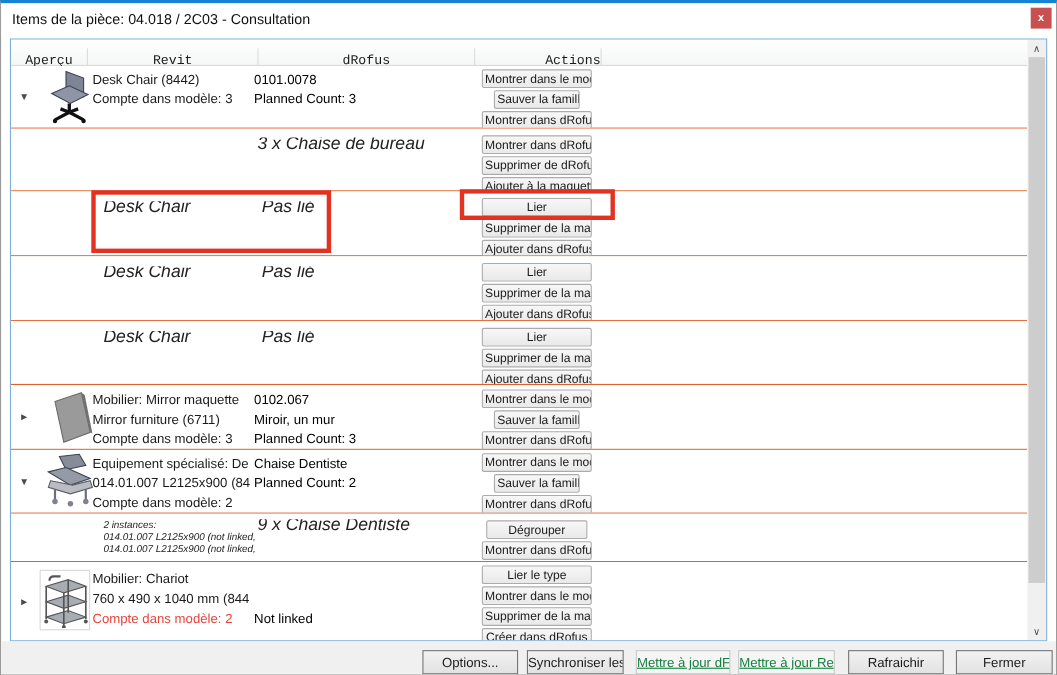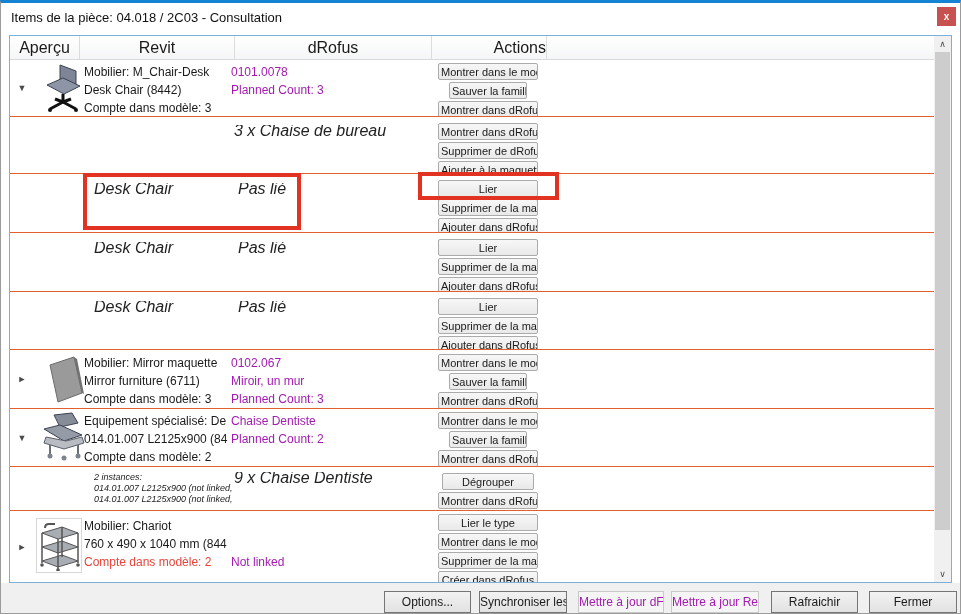--- a/index.html
+++ b/index.html
@@ -20,33 +20,33 @@
   .panel {
     position:absolute; left:8px; top:32px; width:943px; height:548px;
     background:#fff; border:1px solid #7db0d8; overflow:hidden;
   }
   .panel-content { position:absolute; left:0; top:0; width:924px; height:546px; overflow:hidden; }
   
   .lv-header {
     position:relative; height:24px; width:100%;
     background:linear-gradient(#ffffff,#f5f6f7); border-bottom:1px solid #dadada;
   }
-  .hcell { position:absolute; top:0; height:24px; line-height:23px; text-align:center;
-    font-size:16px; color:#1a1a1a; border-right:1px solid #dcdcdc; }
+  .hcell { position:absolute; top:8px; height:24px; line-height:23px; text-align:center;
+    font-size:12px; color:#1a1a1a; border-right:1px solid #dcdcdc;font-family:Liberation Mono, monospace; }
   .hc0 { left:0;   width:70px;  }
   .hc1 { left:70px;  width:155px; }
   .hc2 { left:225px; width:197px; }
   .hc3 { left:422px; width:115px;text-align:right; }
   
   .row { position:relative; width:100%; border-bottom:1px solid #e2602c; background:#fff; overflow:hidden; }
   .exp { position:absolute; left:5px; width:14px; text-align:center; color:#4a4a4a;
     font-size:9px; top:50%; transform:translateY(-50%); cursor:pointer; }
   .iconbox { position:absolute; }
   .revit  { position:absolute; left:74px;  width:148px; font-size:12px; line-height:18px; color:#1a1a1a; white-space:nowrap; overflow:hidden; }
-  .drofus { position:absolute; left:221px; width:202px; font-size:12px; line-height:18px; color:#a21caf; white-space:nowrap; overflow:hidden; }
+  .drofus { position:absolute; left:221px; width:202px; font-size:12px; line-height:18px; color:#000000; white-space:nowrap; overflow:hidden; }
   .note   { font-style:italic; font-size:16px; line-height:12px; color:#222; }
   .tiny   { font-style:italic; font-size:9px;  line-height:11px; color:#222; }
   .red-text { color:#e8443b; }
   .actions { position:absolute; left:428px; width:100px; display:flex; flex-direction:column; align-items:center; gap:2px; }
   .abtn {
     width:100px; height:17px; line-height:14px; font-size:11px; color:#1a1a1a;
     background:linear-gradient(#f7f7f7,#e9e9e9); border:1px solid #ababab; border-radius:2px;
     text-align:center; white-space:nowrap; overflow:hidden; padding:0 2px; cursor:pointer;
     font-family:"Liberation Sans", sans-serif;
   }
@@ -58,21 +58,21 @@
   .sb-up { top:0; } .sb-down { bottom:0; }
   .sb-thumb { position:absolute; left:1px; top:16px; width:15px; height:478px; background:#cdcdcd; cursor:pointer; }
   
   .footer { position:absolute; left:0; top:580px; width:100%; height:34px; background:#f0f0f0; }
   .fbtn {
     position:absolute; top:8px; height:22px; font-size:12px; color:#1a1a1a;
     background:linear-gradient(#f2f2f2,#e2e2e2); border:1px solid #757575;
     text-align:center; line-height:20px; white-space:nowrap; overflow:hidden; cursor:pointer;
     font-family:"Liberation Sans", sans-serif;
   }
-  .fbtn.disabled { background:#f5f5f5; border-color:#c9c9c9; color:#a21caf; cursor:default; }
+  .fbtn.disabled { background:#f5f5f5; border-color:#c9c9c9; color:#15803d; cursor:default;text-decoration:underline; }
   .fb0 { left:383px; width:87px; } .fb1 { left:478px; width:88px; }
   .fb2 { left:577px; width:86px; } .fb3 { left:670px; width:88px; }
   .fb4 { left:770px; width:87px; } .fb5 { left:868px; width:88px; }
   
   .annotation { position:absolute; border:4px solid #e13222; background:transparent; pointer-events:none; z-index:50; }
   .anno1 { left:82px;  top:170px; width:218px; height:57px; }
   .anno2 { left:417px; top:169px; width:141px; height:28px; }
   .cart-frame { position:absolute; left:26px; top:7px; width:46px; height:55px; background:#fff; border:1px solid #d8d8d8; }
 </style>
 </head>
@@ -104,21 +104,20 @@
             <line x1="23" y1="31" x2="23" y2="39" stroke="#111" stroke-width="3"></line>
             <line x1="23" y1="39" x2="10" y2="46" stroke="#111" stroke-width="3"></line>
             <line x1="23" y1="39" x2="36" y2="46" stroke="#111" stroke-width="3"></line>
             <line x1="23" y1="39" x2="15" y2="36" stroke="#111" stroke-width="3"></line>
             <line x1="23" y1="39" x2="31" y2="36" stroke="#111" stroke-width="3"></line>
             <circle cx="10" cy="47" r="2" fill="#111"></circle>
               <circle cx="36" cy="47" r="2" fill="#111"></circle>
           </svg>
         </span>
         <div class="revit" style="top:3px">
-          <div>Mobilier: M_Chair-Desk</div>
           <div>Desk Chair (8442)</div>
           <div>Compte dans modèle: 3</div>
         </div>
         <div class="drofus" style="top:3px">
           <div>0101.0078</div>
           <div>Planned Count: 3</div>
         </div>
         <div class="actions" style="top:3px">
           <button class="abtn">Montrer dans le mod</button>
           <button class="abtn w78">Sauver la famille</button>

